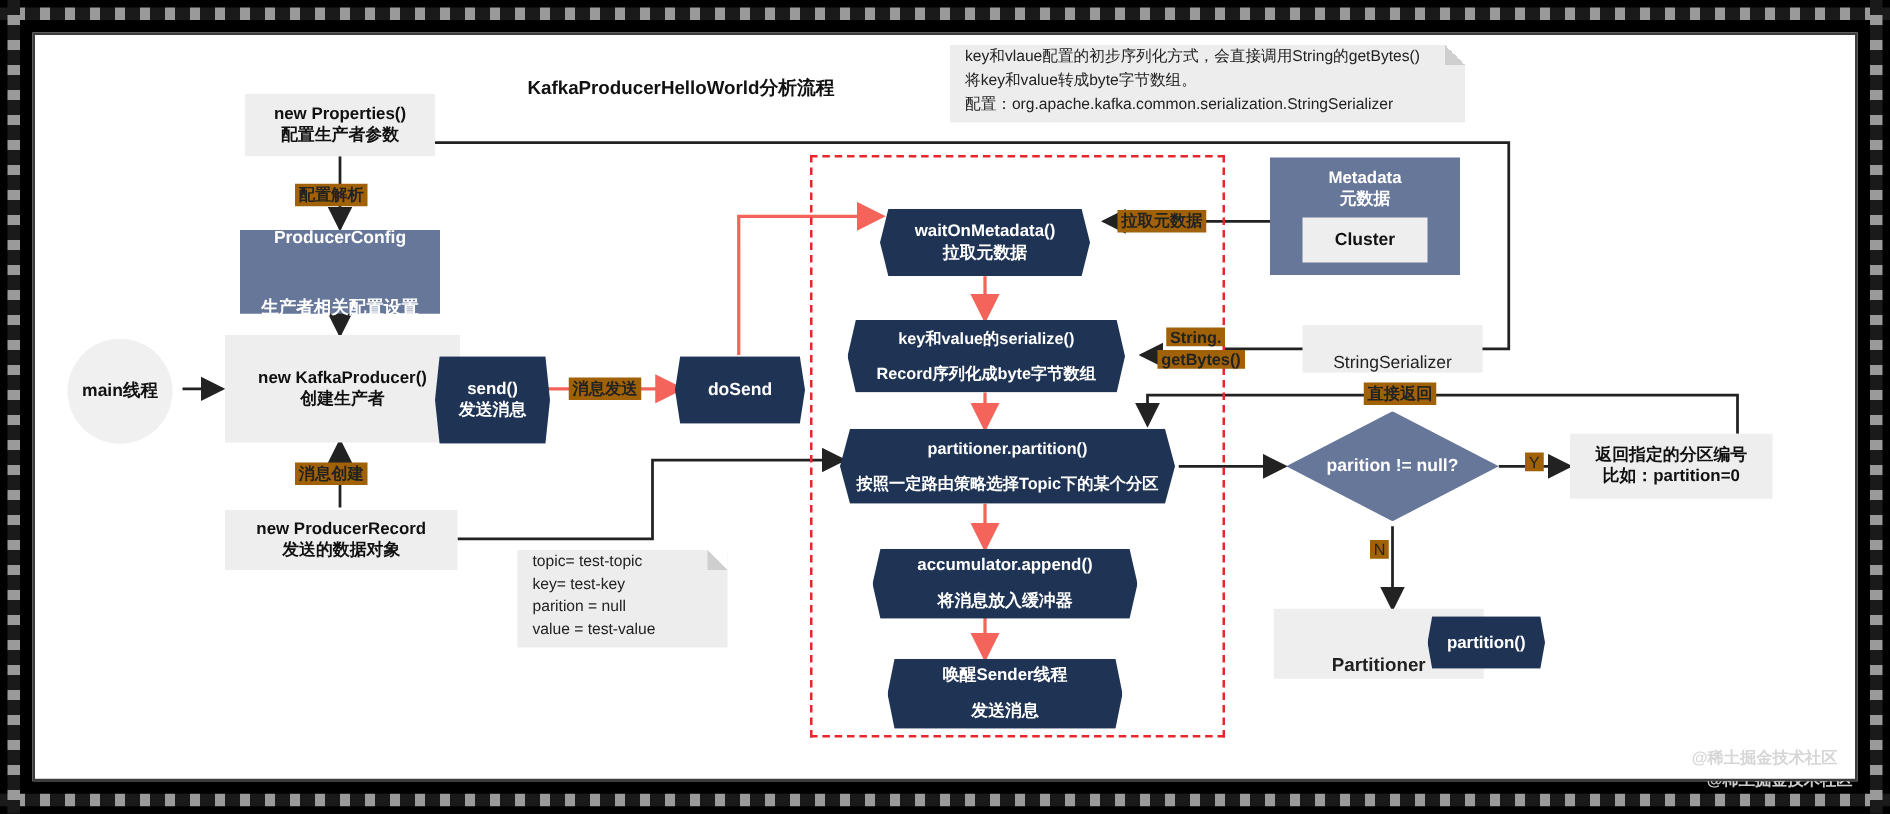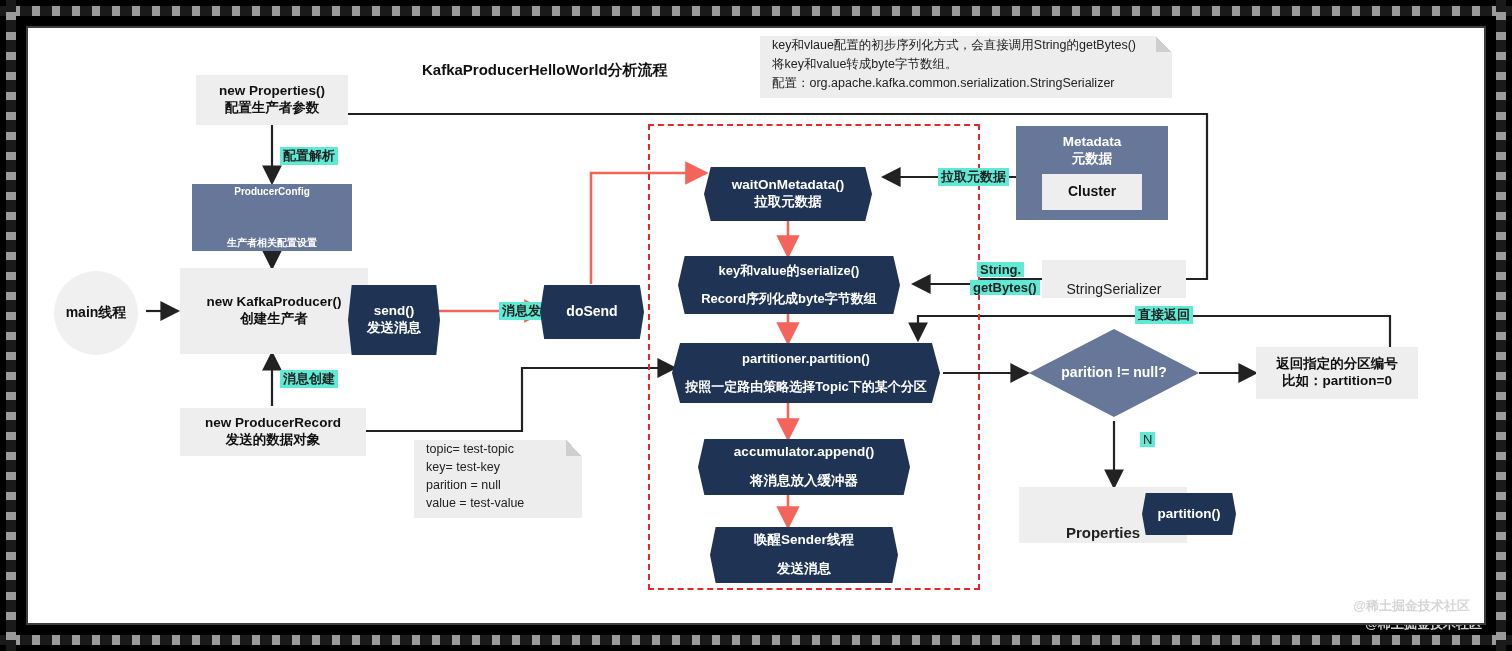--- a/index.html
+++ b/index.html
@@ -45,21 +45,21 @@
   .note{position:absolute;background:#ededed;box-sizing:border-box;color:#222;
         padding:0 12px;line-height:1.5;text-align:left;}
   .note .fold{position:absolute;right:0;top:0;width:16px;height:16px;
         background:linear-gradient(225deg,#ffffff 50%,#cfcfcf 50%);}
 
   
   .dashgroup{position:absolute;border:2.5px dashed #e8262b;box-sizing:border-box;}
 
   svg.wires{position:absolute;left:0;top:0;width:1460px;height:599px;pointer-events:none;}
 
-  .wlbl{position:absolute;font-size:13px;font-weight:bold;color:#222;background:#5eead4;padding:0 3px;white-space:nowrap;margin-left:44px;}
+  .wlbl{position:absolute;font-size:13px;font-weight:bold;color:#222;background:#a16207;padding:0 3px;white-space:nowrap;}
   .wlbl.plain{font-weight:normal;font-size:12px;}
   .wlbl.thin{font-weight:normal;}
 
   .title{position:absolute;font-weight:bold;font-size:15px;color:#111;}
 
   .watermark{position:absolute;right:14px;bottom:8px;color:#d6d6d6;font-size:13px;font-weight:bold;}
   .wmk-outer{position:absolute;right:30px;bottom:18px;color:#cfcfcf;font-size:13px;font-weight:bold;}
 </style>
 </head>
 <body>
@@ -140,21 +140,21 @@
     <div class="node circle" style="left:26px;top:243px;width:84px;height:84px;font-size:14px;">
       <span>main线程</span>
     </div>
 
     <div class="node grey" style="left:168px;top:47px;width:152px;height:50px;font-size:13.5px;">
       <span>new Properties()</span>
       <span>配置生产者参数</span>
     </div>
     <div class="wlbl" style="left:208px;top:119px;">配置解析</div>
 
-    <div class="node slate" style="left:164px;top:156px;width:160px;height:67px;font-size:10px;gap:39px;">
+    <div class="node slate" style="left:164px;top:156px;width:160px;height:67px;font-size:14px;gap:39px;">
       <span>ProducerConfig</span>
       <span>生产者相关配置设置</span>
     </div>
 
     <div class="node grey" style="left:152px;top:240px;width:188px;height:86px;font-size:13.5px;">
       <span>new KafkaProducer()</span>
       <span>创建生产者</span>
     </div>
 
     <div class="node hex" style="left:320px;top:257px;width:92px;height:70px;font-size:13.5px;">
@@ -233,21 +233,21 @@
 
     <div class="wlbl plain" style="left:1192px;top:334px;font-size:13px;">Y</div>
     <div class="wlbl plain" style="left:1068px;top:404px;font-size:13px;">N</div>
 
     <div class="node grey" style="left:1228px;top:319px;width:162px;height:52px;font-size:13.5px;">
       <span>返回指定的分区编号</span>
       <span>比如：partition=0</span>
     </div>
 
     <div class="node greyplain" style="left:991px;top:459px;width:168px;height:56px;font-size:15px;font-weight:bold;align-items:center;">
-      <span>Properties</span>
+      <span>Partitioner</span>
     </div>
     <div class="node hex" style="left:1114px;top:465px;width:94px;height:42px;font-size:13.5px;">
       <span>partition()</span>
     </div>
 
     <div class="watermark">@稀土掘金技术社区</div>
 
   </div>
 </div>
 

